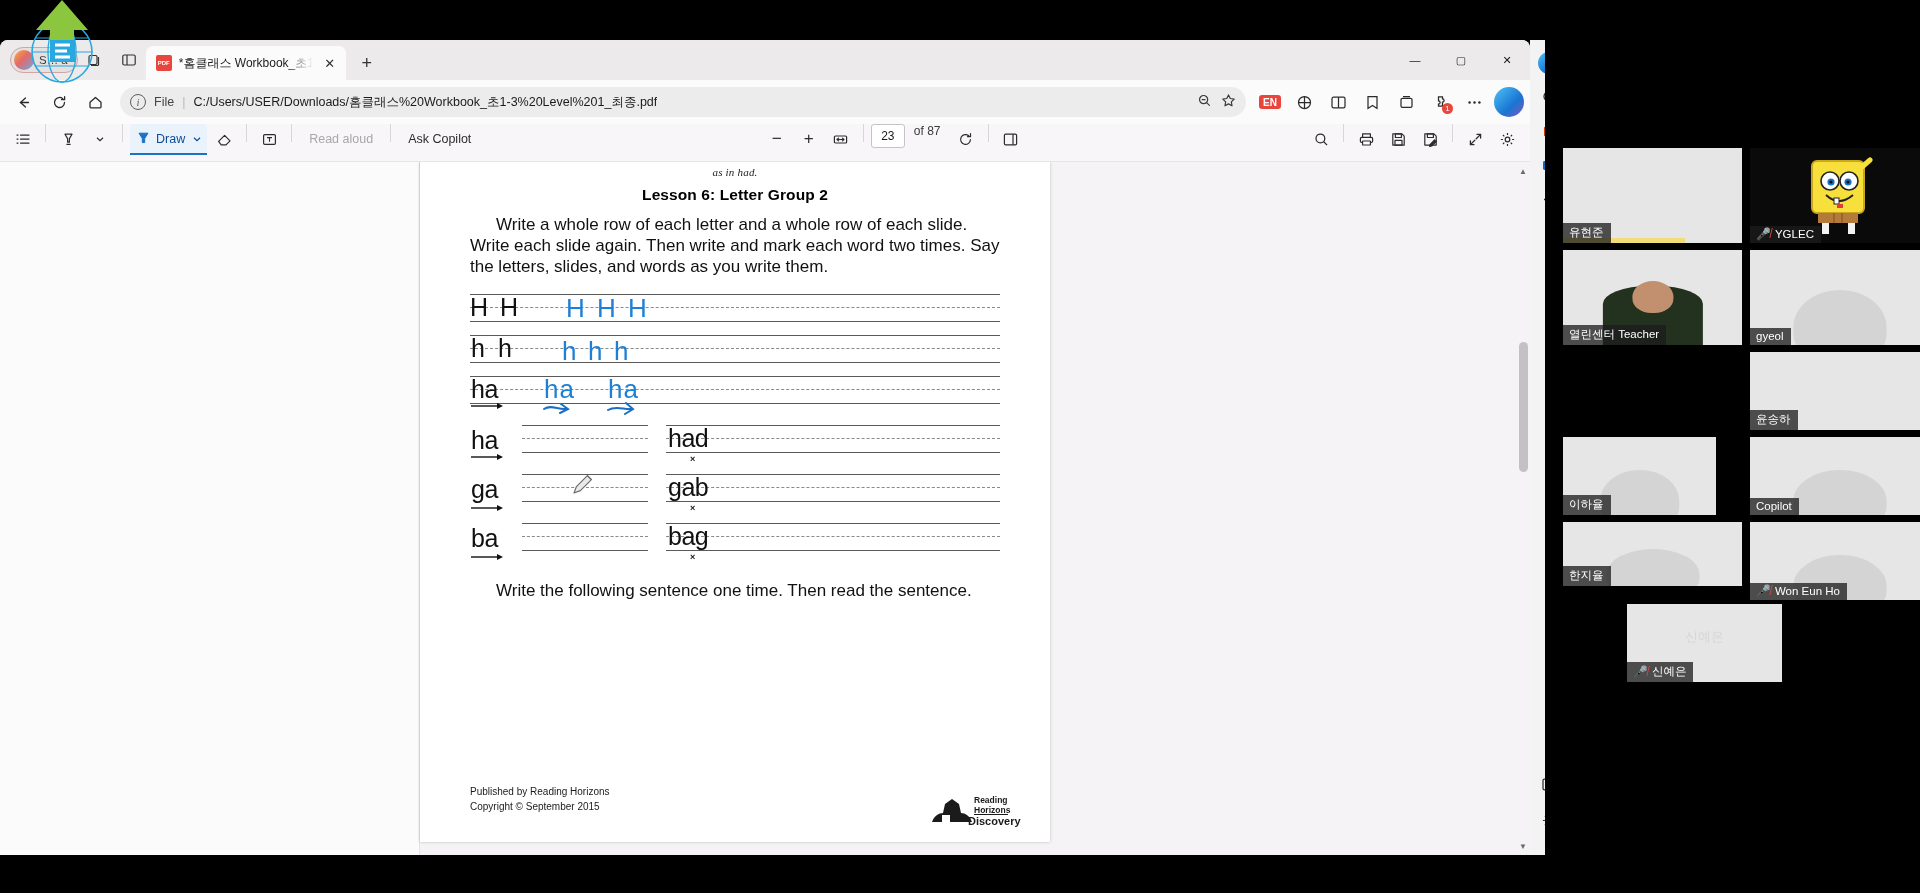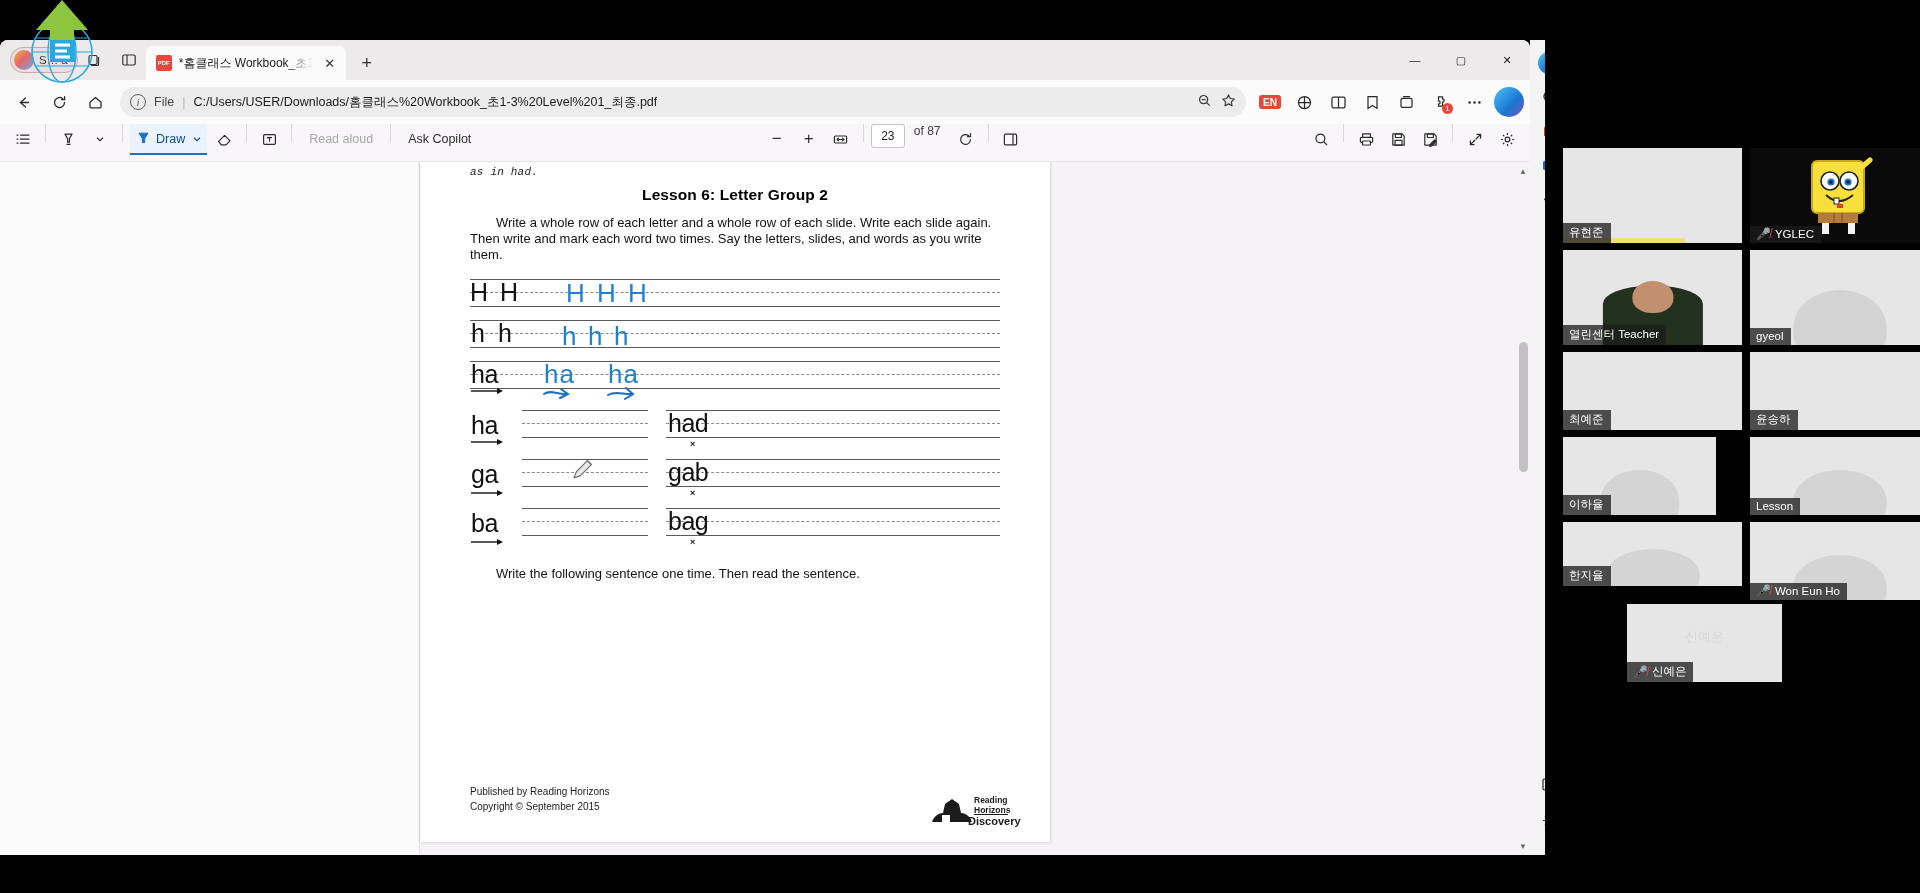--- a/index.html
+++ b/index.html
@@ -177,31 +177,31 @@
     width: 9px; height: 130px; border-radius: 5px; background: #c3c1c3;
   }
   .scroll-arrow {
     position: absolute; right: 1px; width: 12px; height: 14px;
     display:flex;align-items:center;justify-content:center;
     font-size: 8px; color: #6b6b6b;
   }
 
   
   .pg-topnote {
-    font-size: 11px; font-style: italic;
+    text-align: center; font-size: 11px; font-style: italic;
     color: #222; padding-top: 4px; letter-spacing: .2px;
-    font-family: Liberation Mono, monospace;
+    font-family: Liberation Serif, serif;
     overflow: hidden; height: 14px;
   }
   .pg-lesson {
     text-align: center; font-weight: bold; font-size: 15.5px;
     color: #000; margin-top: 10px; letter-spacing: .1px;
   }
   .pg-instr {
-    font-size: 13px; line-height: 1.23; color: #111;
+    font-size: 17px; line-height: 1.23; color: #111;
     margin-top: 11px; text-indent: 26px;
   }
   .pg-instr2 { margin-top: 15px; }
 
   .row { position: relative; height: 37px; margin-top: 4px; }
   .row.tall { height: 45px; }
   .line-set { position: absolute; left: 0; right: 0; height: 100%; }
   .ln {
     position: absolute; left: 0; right: 0; height: 0;
     border-top: 1.1px solid #5a5a5a;
@@ -812,45 +812,39 @@
     </div>
   </div>
 
   <div class="tile" style="left:205px; top:250px; width:179px; height:95px;">
     <div class="vid ph-blank ph-person"></div>
     <div class="namechip">
       <span>gyeol</span>
     </div>
   </div>
 
-  <div class="tile" style="left:18px; top:352px; width:179px; height:78px;">
-    <div class="vid ph-blank"></div>
-    <div class="namechip">
-      <span>최예준</span>
-    </div>
-  </div>
 
   <div class="tile" style="left:205px; top:352px; width:179px; height:78px;">
     <div class="vid ph-blank"></div>
     <div class="namechip">
       <span>윤송하</span>
     </div>
   </div>
 
   <div class="tile" style="left:18px; top:437px; width:153px; height:78px;">
     <div class="vid ph-blank ph-person"></div>
     <div class="namechip">
       <span>이하율</span>
     </div>
   </div>
 
   <div class="tile" style="left:205px; top:437px; width:179px; height:78px;">
     <div class="vid ph-blank ph-person"></div>
     <div class="namechip">
-      <span>Lesson</span>
+      <span>Copilot</span>
     </div>
   </div>
 
   <div class="tile speaking" style="left:18px; top:522px; width:179px; height:64px;">
     <div class="vid ph-blank ph-person"></div>
     <div class="namechip">
       <span>한지율</span>
     </div>
   </div>
 

